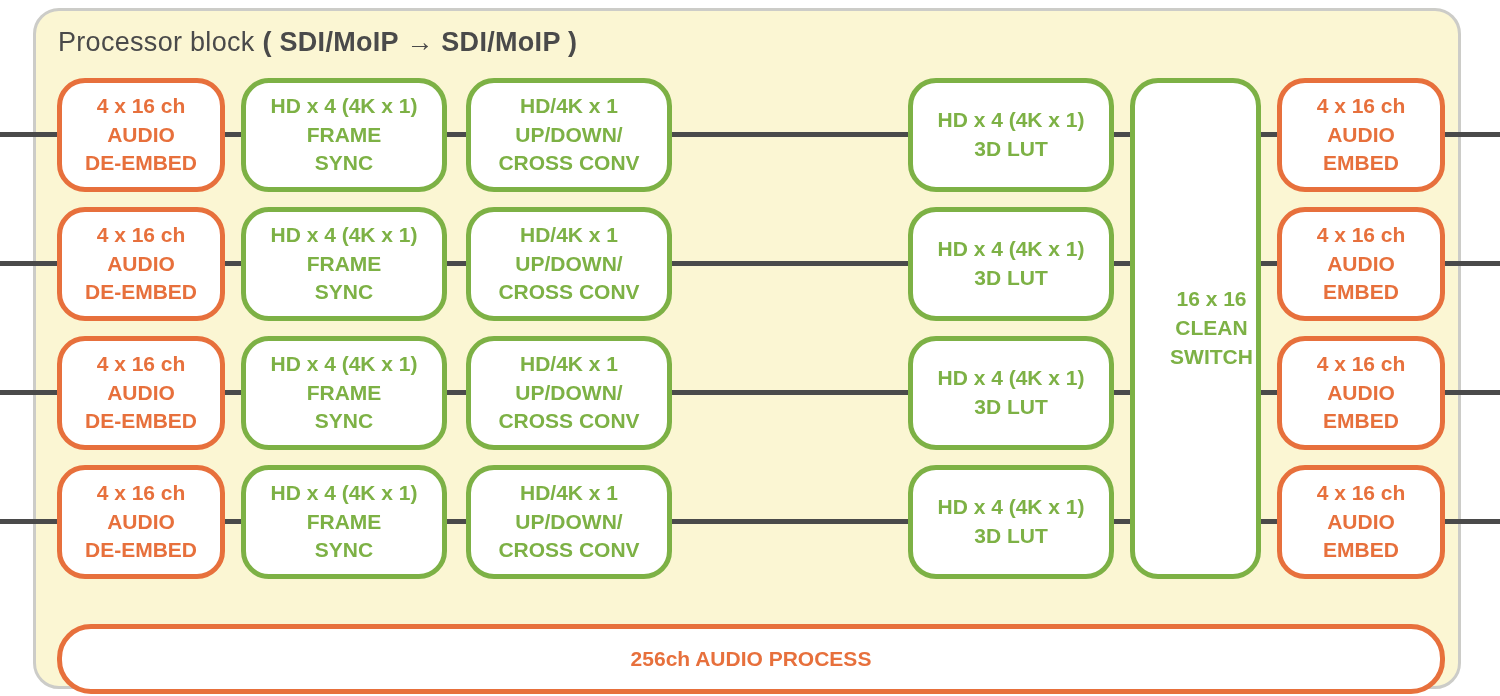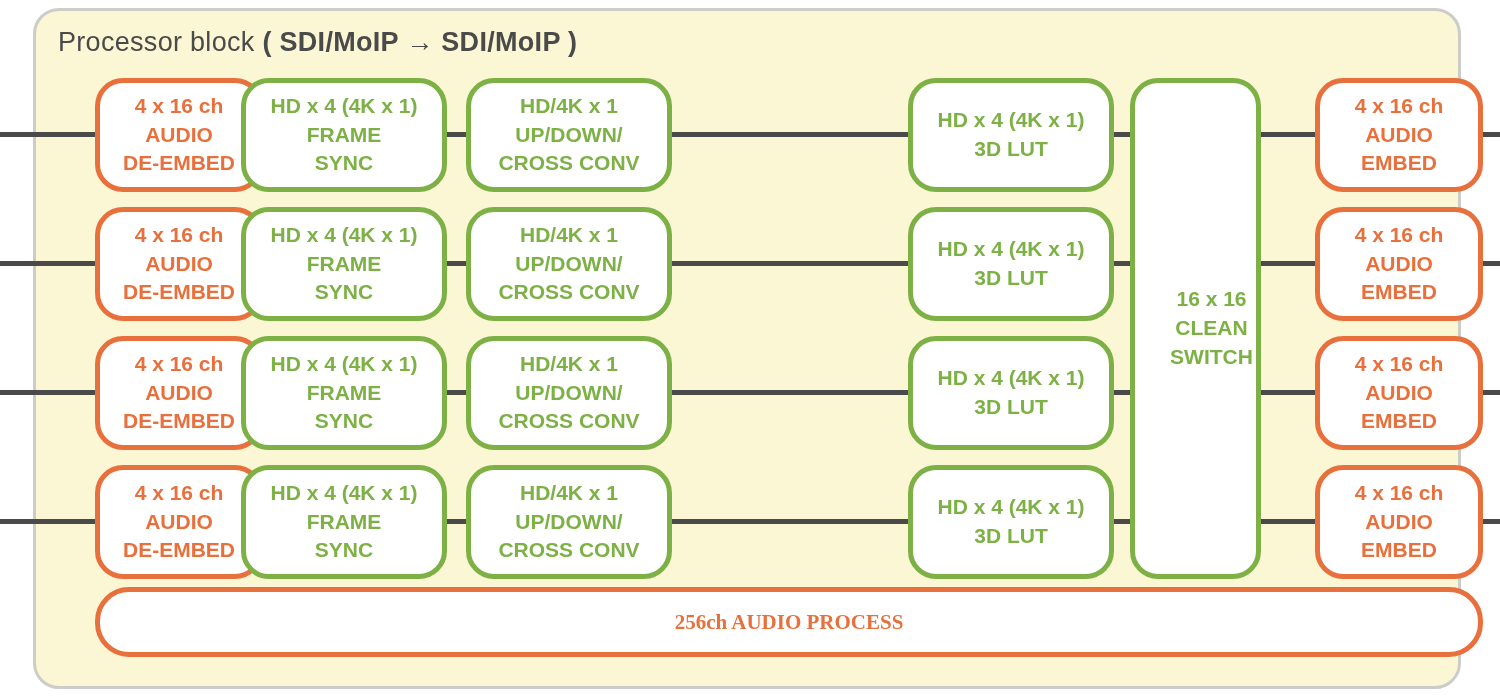--- a/index.html
+++ b/index.html
@@ -55,42 +55,41 @@
     display: flex;
     align-items: center;
     justify-content: center;
     text-align: center;
     font-weight: bold;
     font-size: 21px;
     line-height: 1.38;
     white-space: pre-line;
     z-index: 2;
   }
-  .orange { border-color: var(--orange); color: var(--orange); margin-left: 38px; }
+  .orange { border-color: var(--orange); color: var(--orange); }
   .green  { border-color: var(--green);  color: var(--green);  }
   
   .c1 { left: 57px;   width: 168px; }
   .c2 { left: 241px;  width: 206px; }
   .c3 { left: 466px;  width: 206px; }
   .c4 { left: 908px;  width: 206px; }
   .c5 { left: 1130px; width: 131px; }
   .c6 { left: 1277px; width: 168px; }
   
   .r1 { top: 78px;  height: 114px; }
   .r2 { top: 207px; height: 114px; }
   .r3 { top: 336px; height: 114px; }
   .r4 { top: 465px; height: 114px; }
   .switch { top: 78px; height: 501px; padding-left: 32px; }
   .bar {
     left: 57px;
-    top: 587px;
+    top: 624px;
     width: 1388px;
     height: 70px;
     border-radius: 34px;
-    font-family: Liberation Serif, serif;
   }
 </style>
 </head>
 <body>
 
 <div class="canvas">
 
   <div class="panel"></div>
 
   <div class="title">

